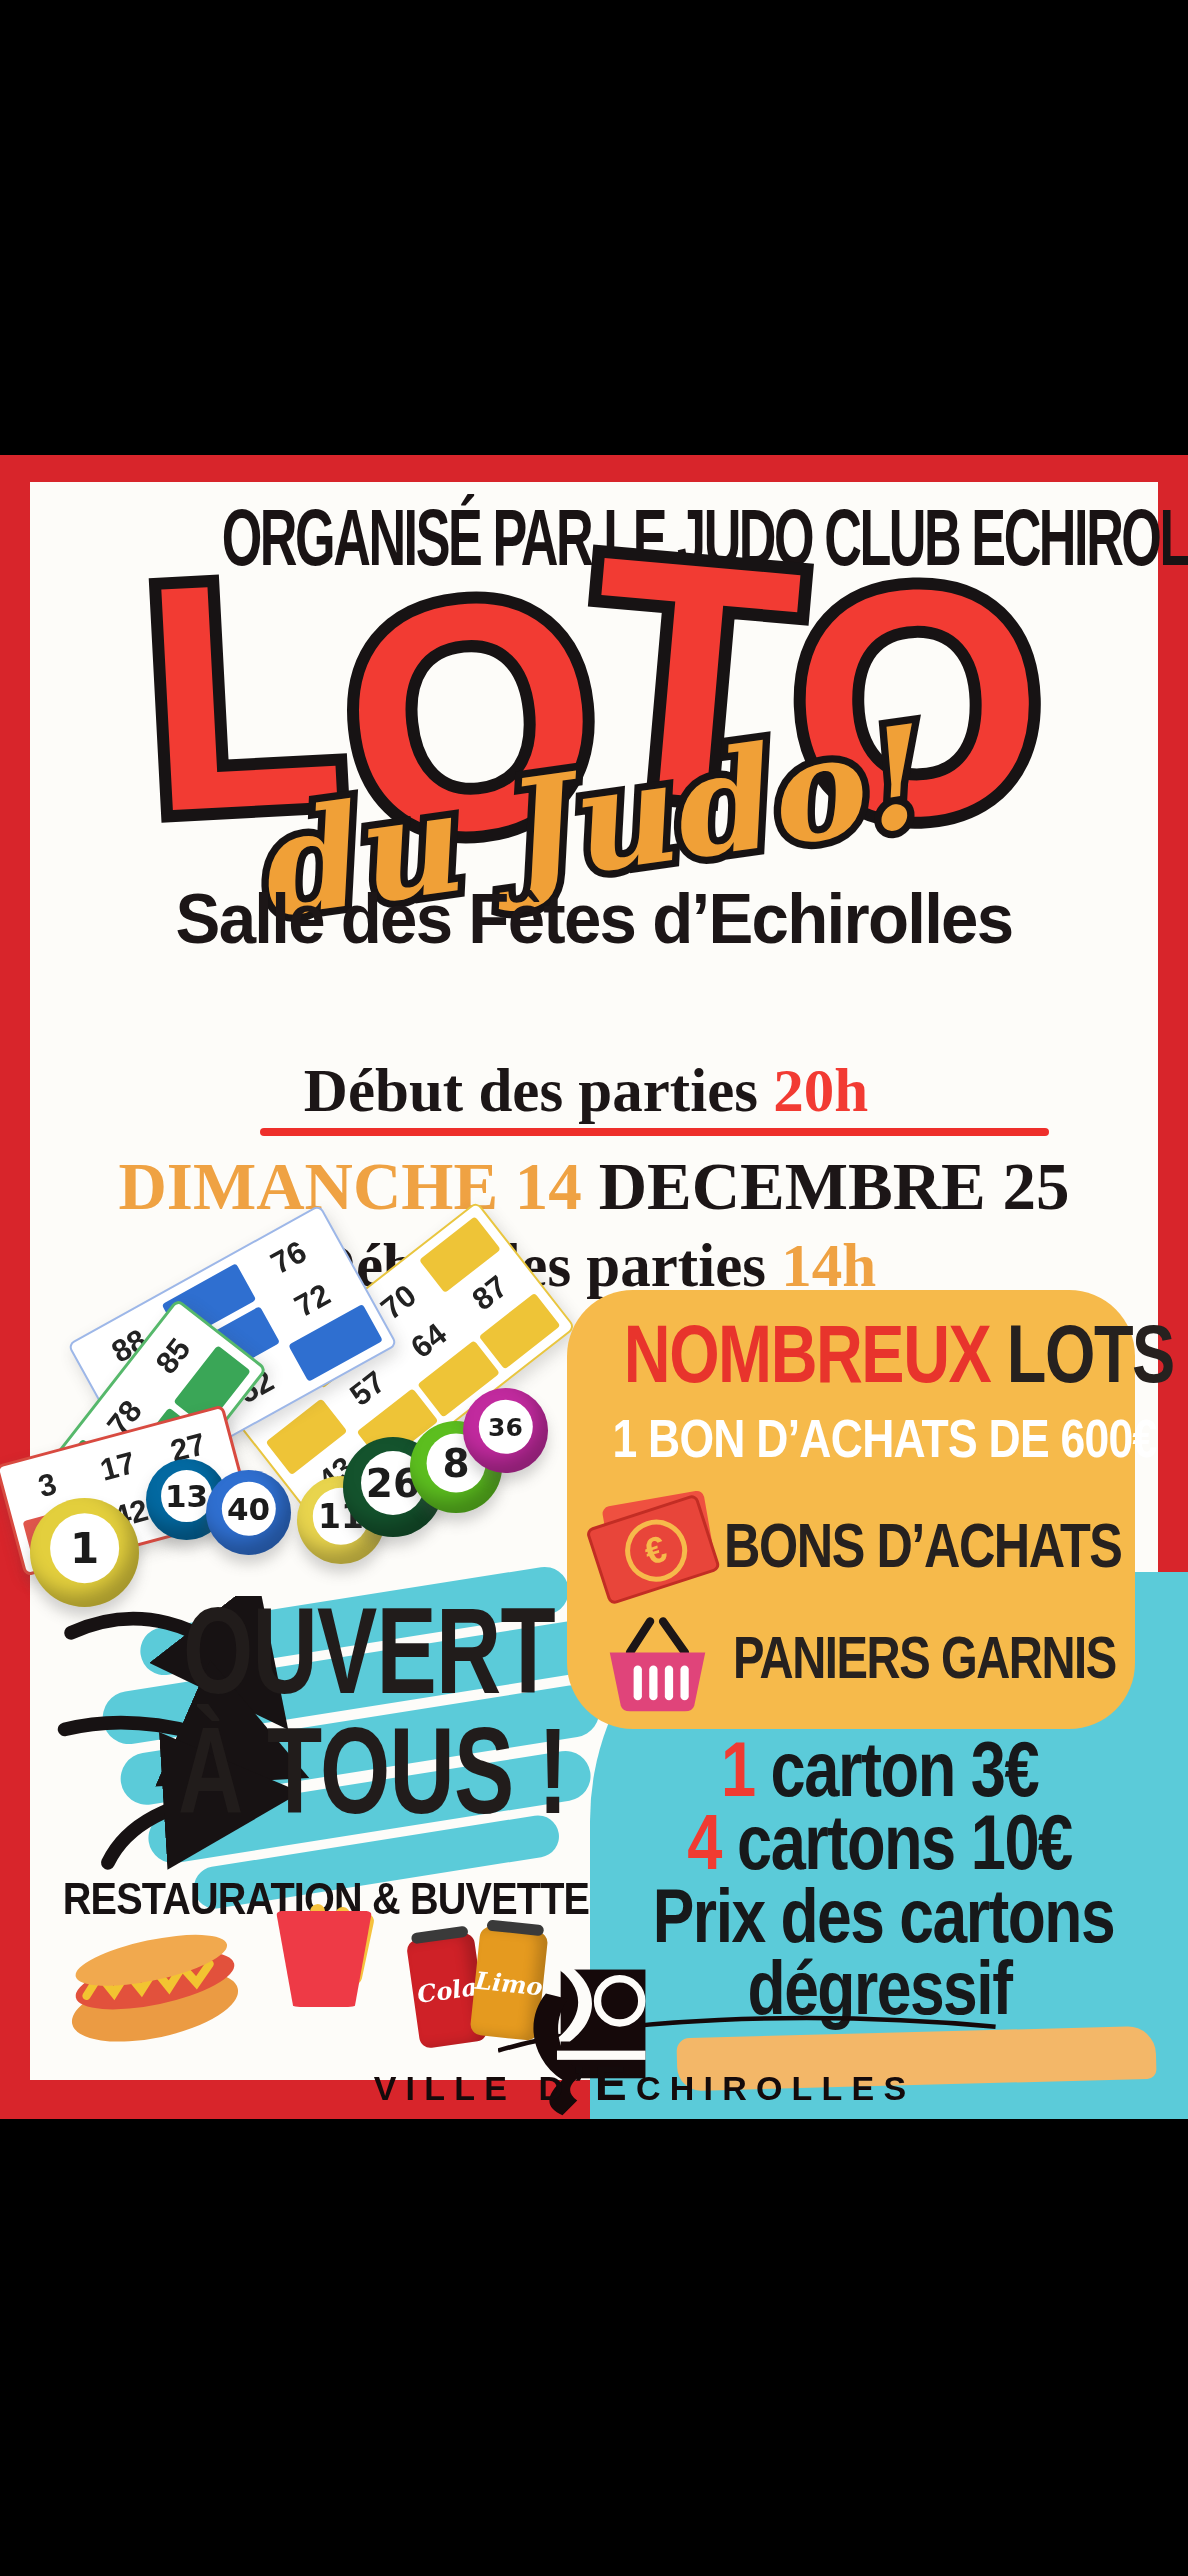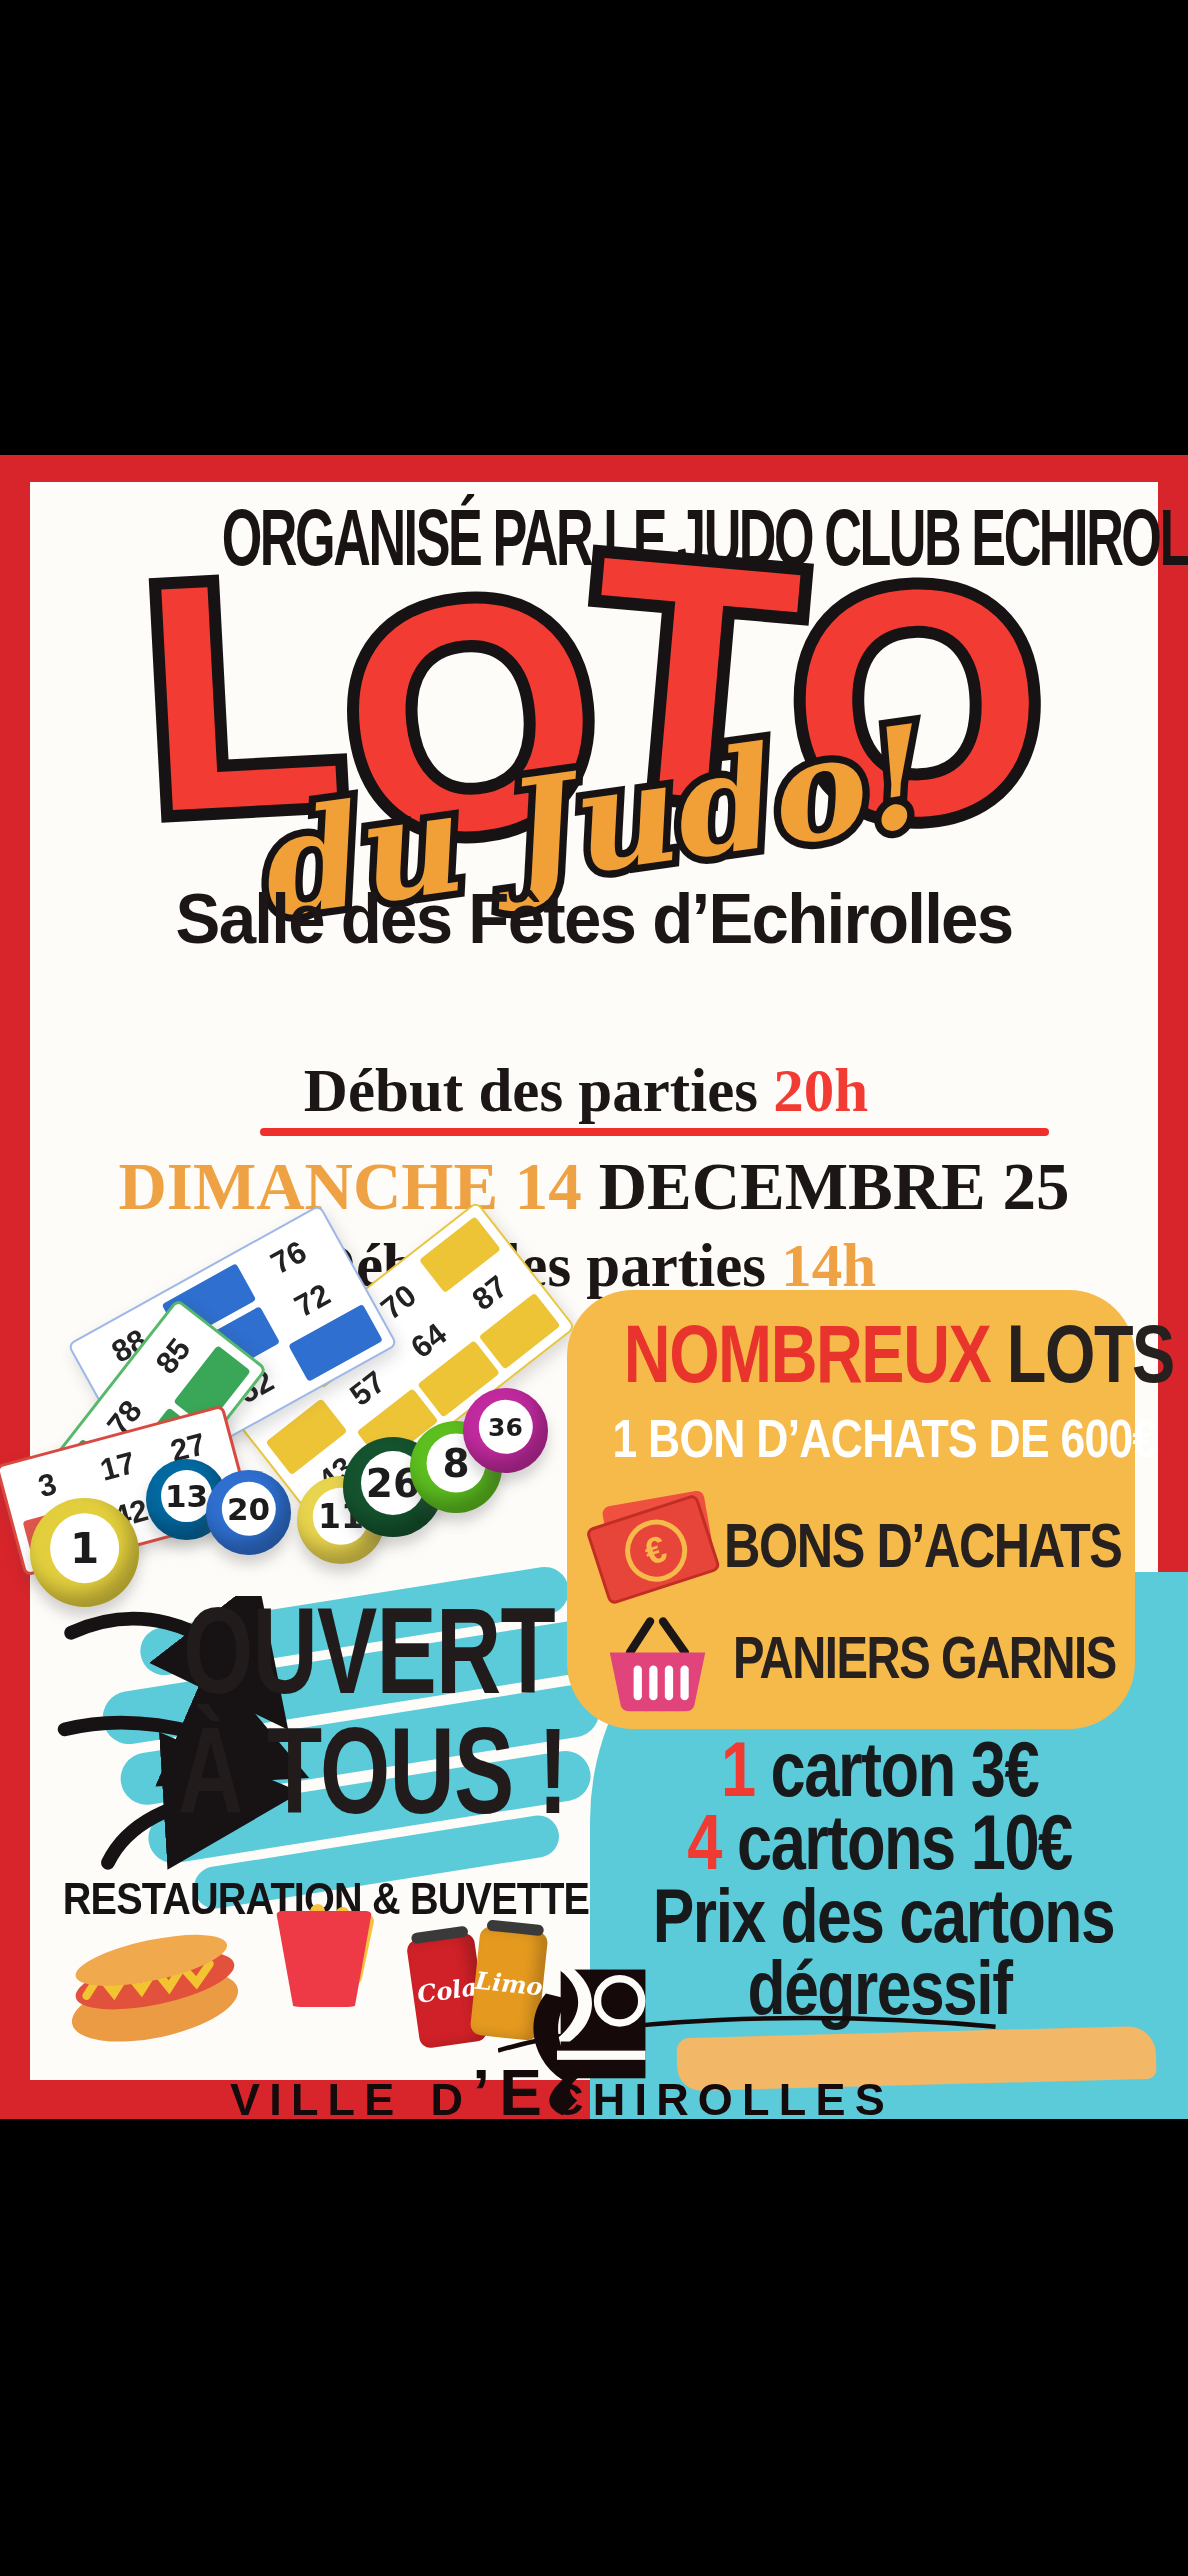--- a/index.html
+++ b/index.html
@@ -103,21 +103,21 @@
              clip-path:polygon(0 0,100% 0,82% 100%,18% 100%);}
   .fry{position:absolute;width:14.7px;border-radius:7.4px;background:#f6c23d;}
   .can{position:absolute;width:68px;height:109px;border-radius:11px;display:flex;align-items:center;justify-content:center;
        color:#fff;font-family:"DejaVu Serif",serif;font-style:italic;font-weight:700;font-size:24px;box-shadow:inset -9.2px 0 13px rgba(0,0,0,.2);}
   .can:before{content:"";position:absolute;top:-7.4px;left:5.5px;right:5.5px;height:11px;background:#3a3a3a;border-radius:5.5px;}
 
   
   #brush{left:677px;top:1577px;width:479px;height:53px;background:#f3b768;border-radius:13px 28px 9.2px 24px;transform:rotate(-1.5deg);}
 
   
-  #city{left:230px;top:1601px;width:829px;text-align:left;font-weight:900;font-size:64px;color:#140a0b;
+  #city{left:230px;top:1601px;width:829px;text-align:center;font-weight:900;font-size:48px;color:#140a0b;
         font-variant:small-caps;letter-spacing:9.2px;white-space:nowrap;}
 
   svg{display:block;}
 </style>
 </head>
 <body>
 
 <div id="screen">
   <div id="frame">
     <div id="paper"></div>
@@ -192,21 +192,21 @@
       <div class="cell">69</div>
     </div>
 
     <div class="ball" style="left:30px;top:1043px;width:109px;height:109px;background:#e3cf3d">
       <span class="bn" style="font-size:42px">1</span>
     </div>
     <div class="ball" style="left:146px;top:1004px;width:81px;height:81px;background:#0369a1">
       <span class="bn" style="font-size:31px">13</span>
     </div>
     <div class="ball" style="left:206px;top:1015px;width:85px;height:85px;background:#2f6fd0">
-      <span class="bn" style="font-size:31px">20</span>
+      <span class="bn" style="font-size:31px">40</span>
     </div>
     <div class="ball" style="left:297px;top:1021px;width:88px;height:88px;background:#e8d44d">
       <span class="bn" style="font-size:33px">11</span>
     </div>
     <div class="ball" style="left:343px;top:982px;width:100px;height:100px;background:#14532d">
       <span class="bn" style="font-size:39px">26</span>
     </div>
     <div class="ball" style="left:410px;top:966px;width:92px;height:92px;background:#5cbe1f">
       <span class="bn" style="font-size:39px">8</span>
     </div>

